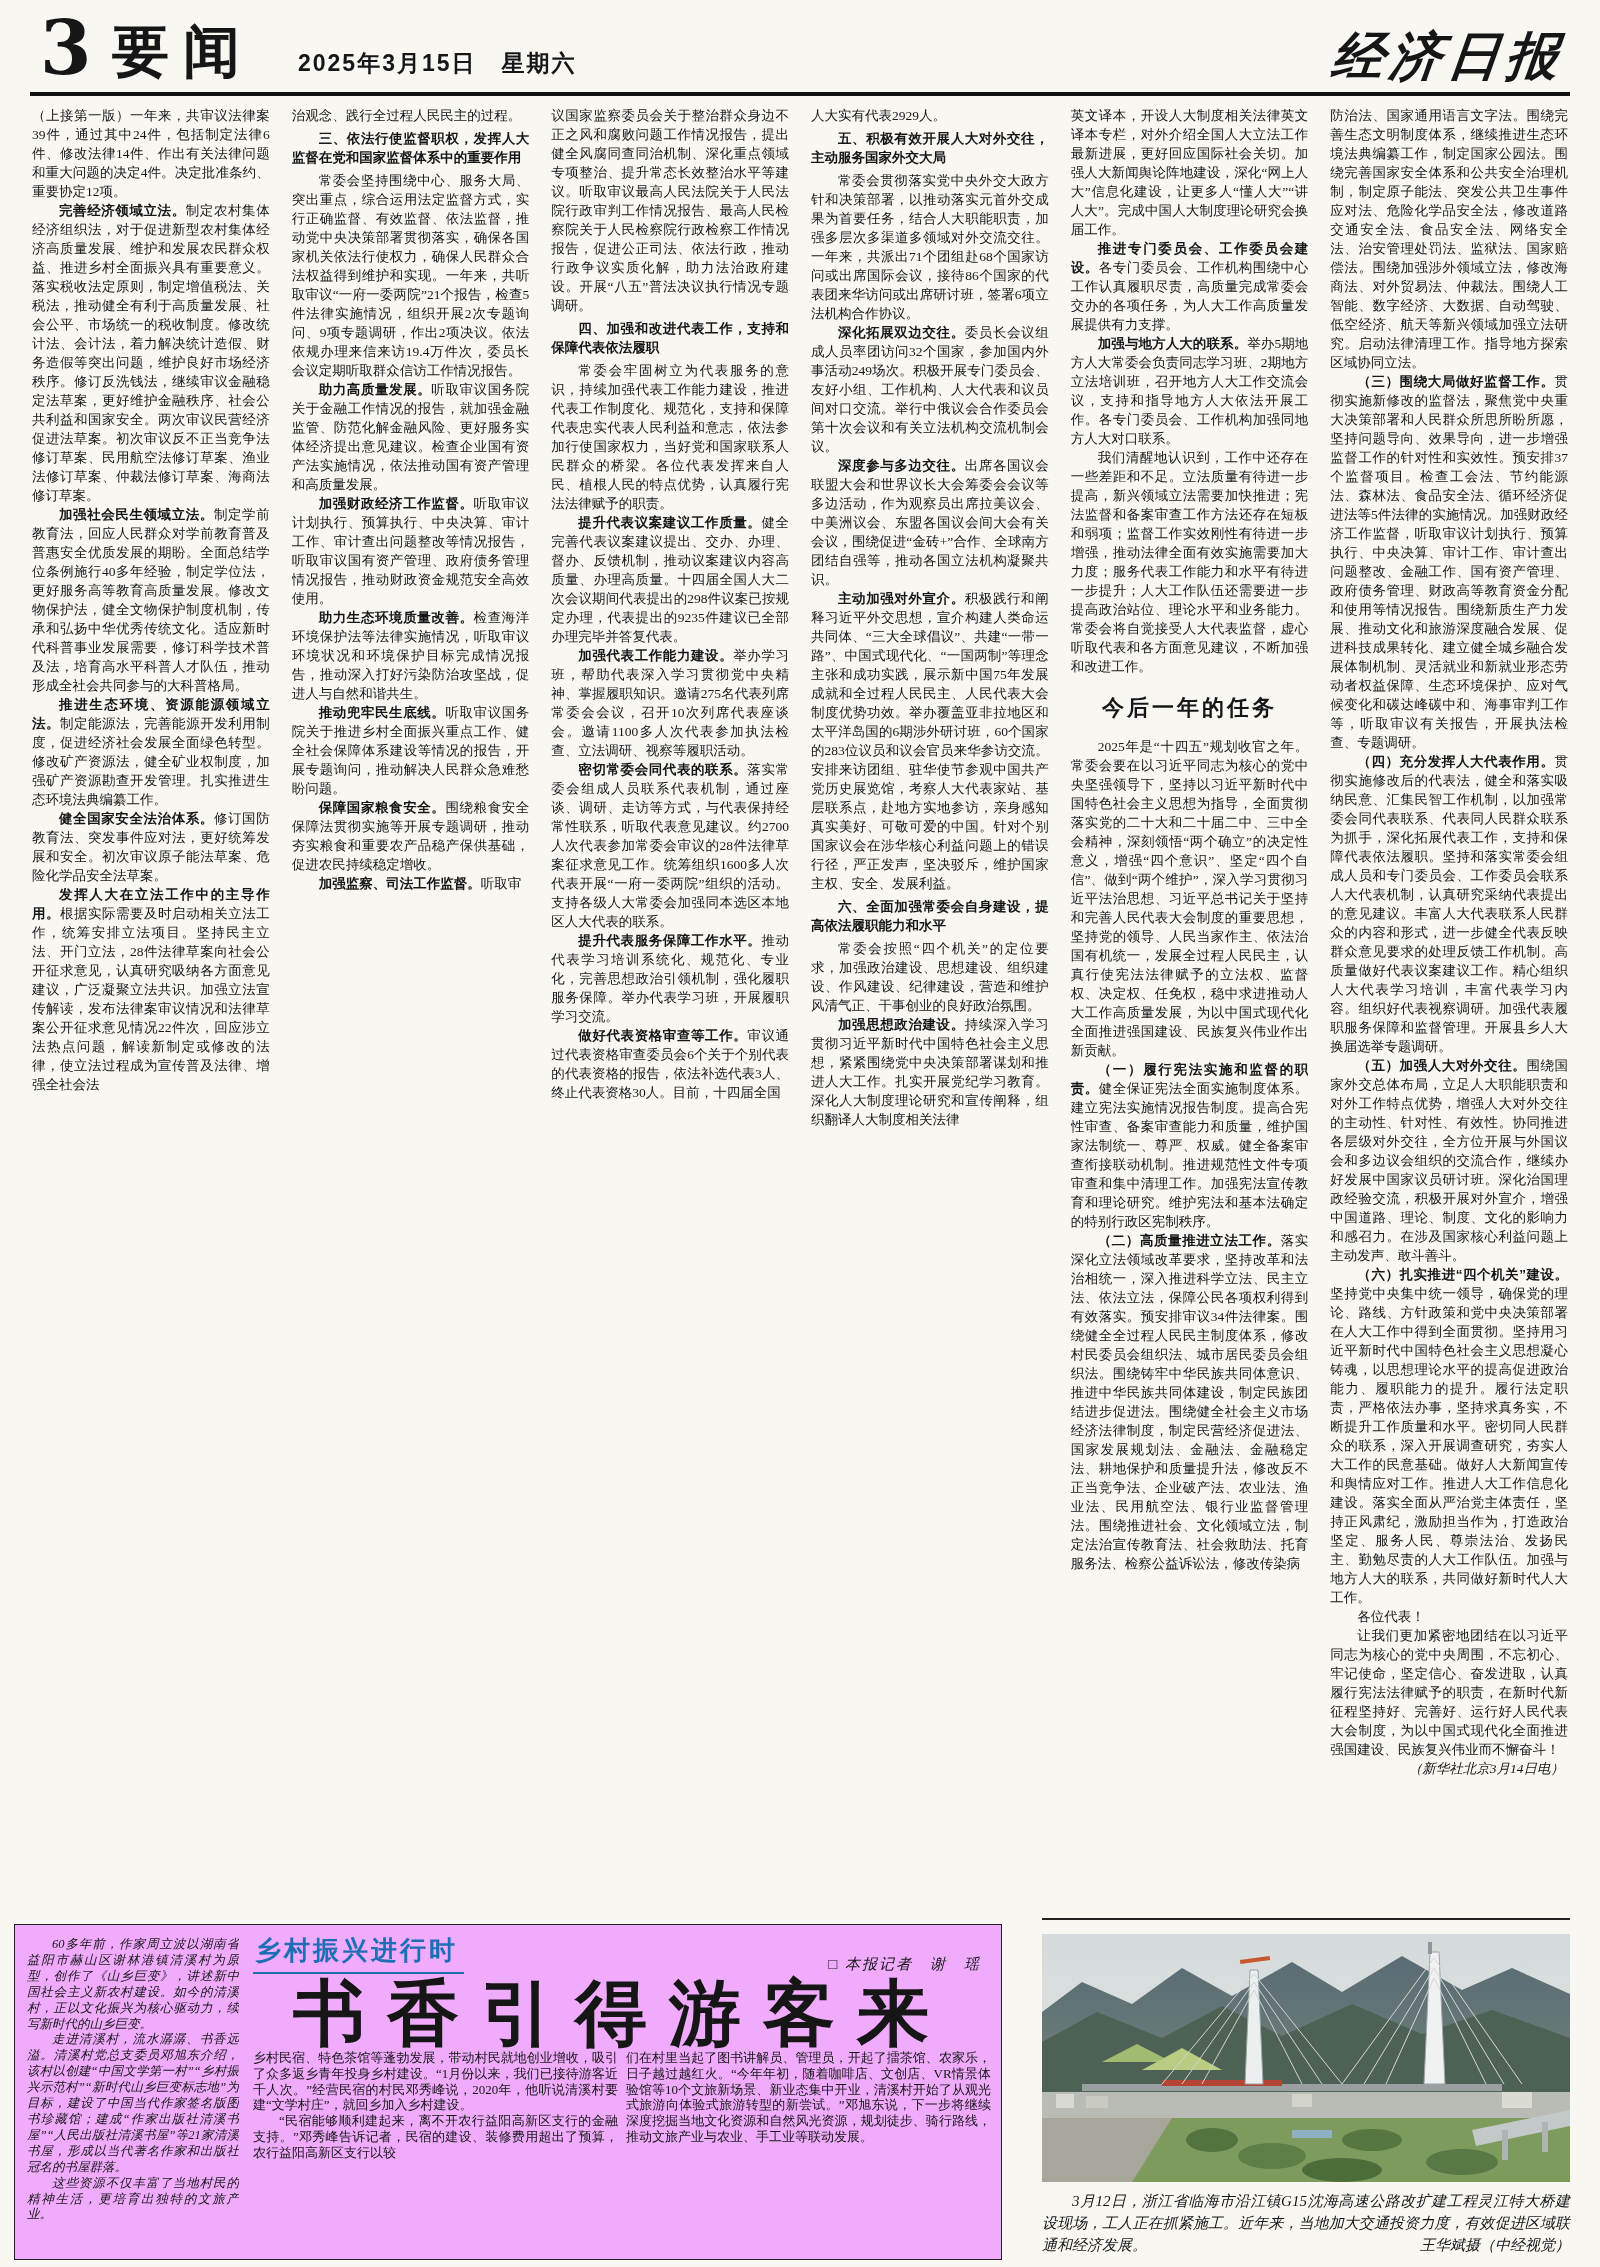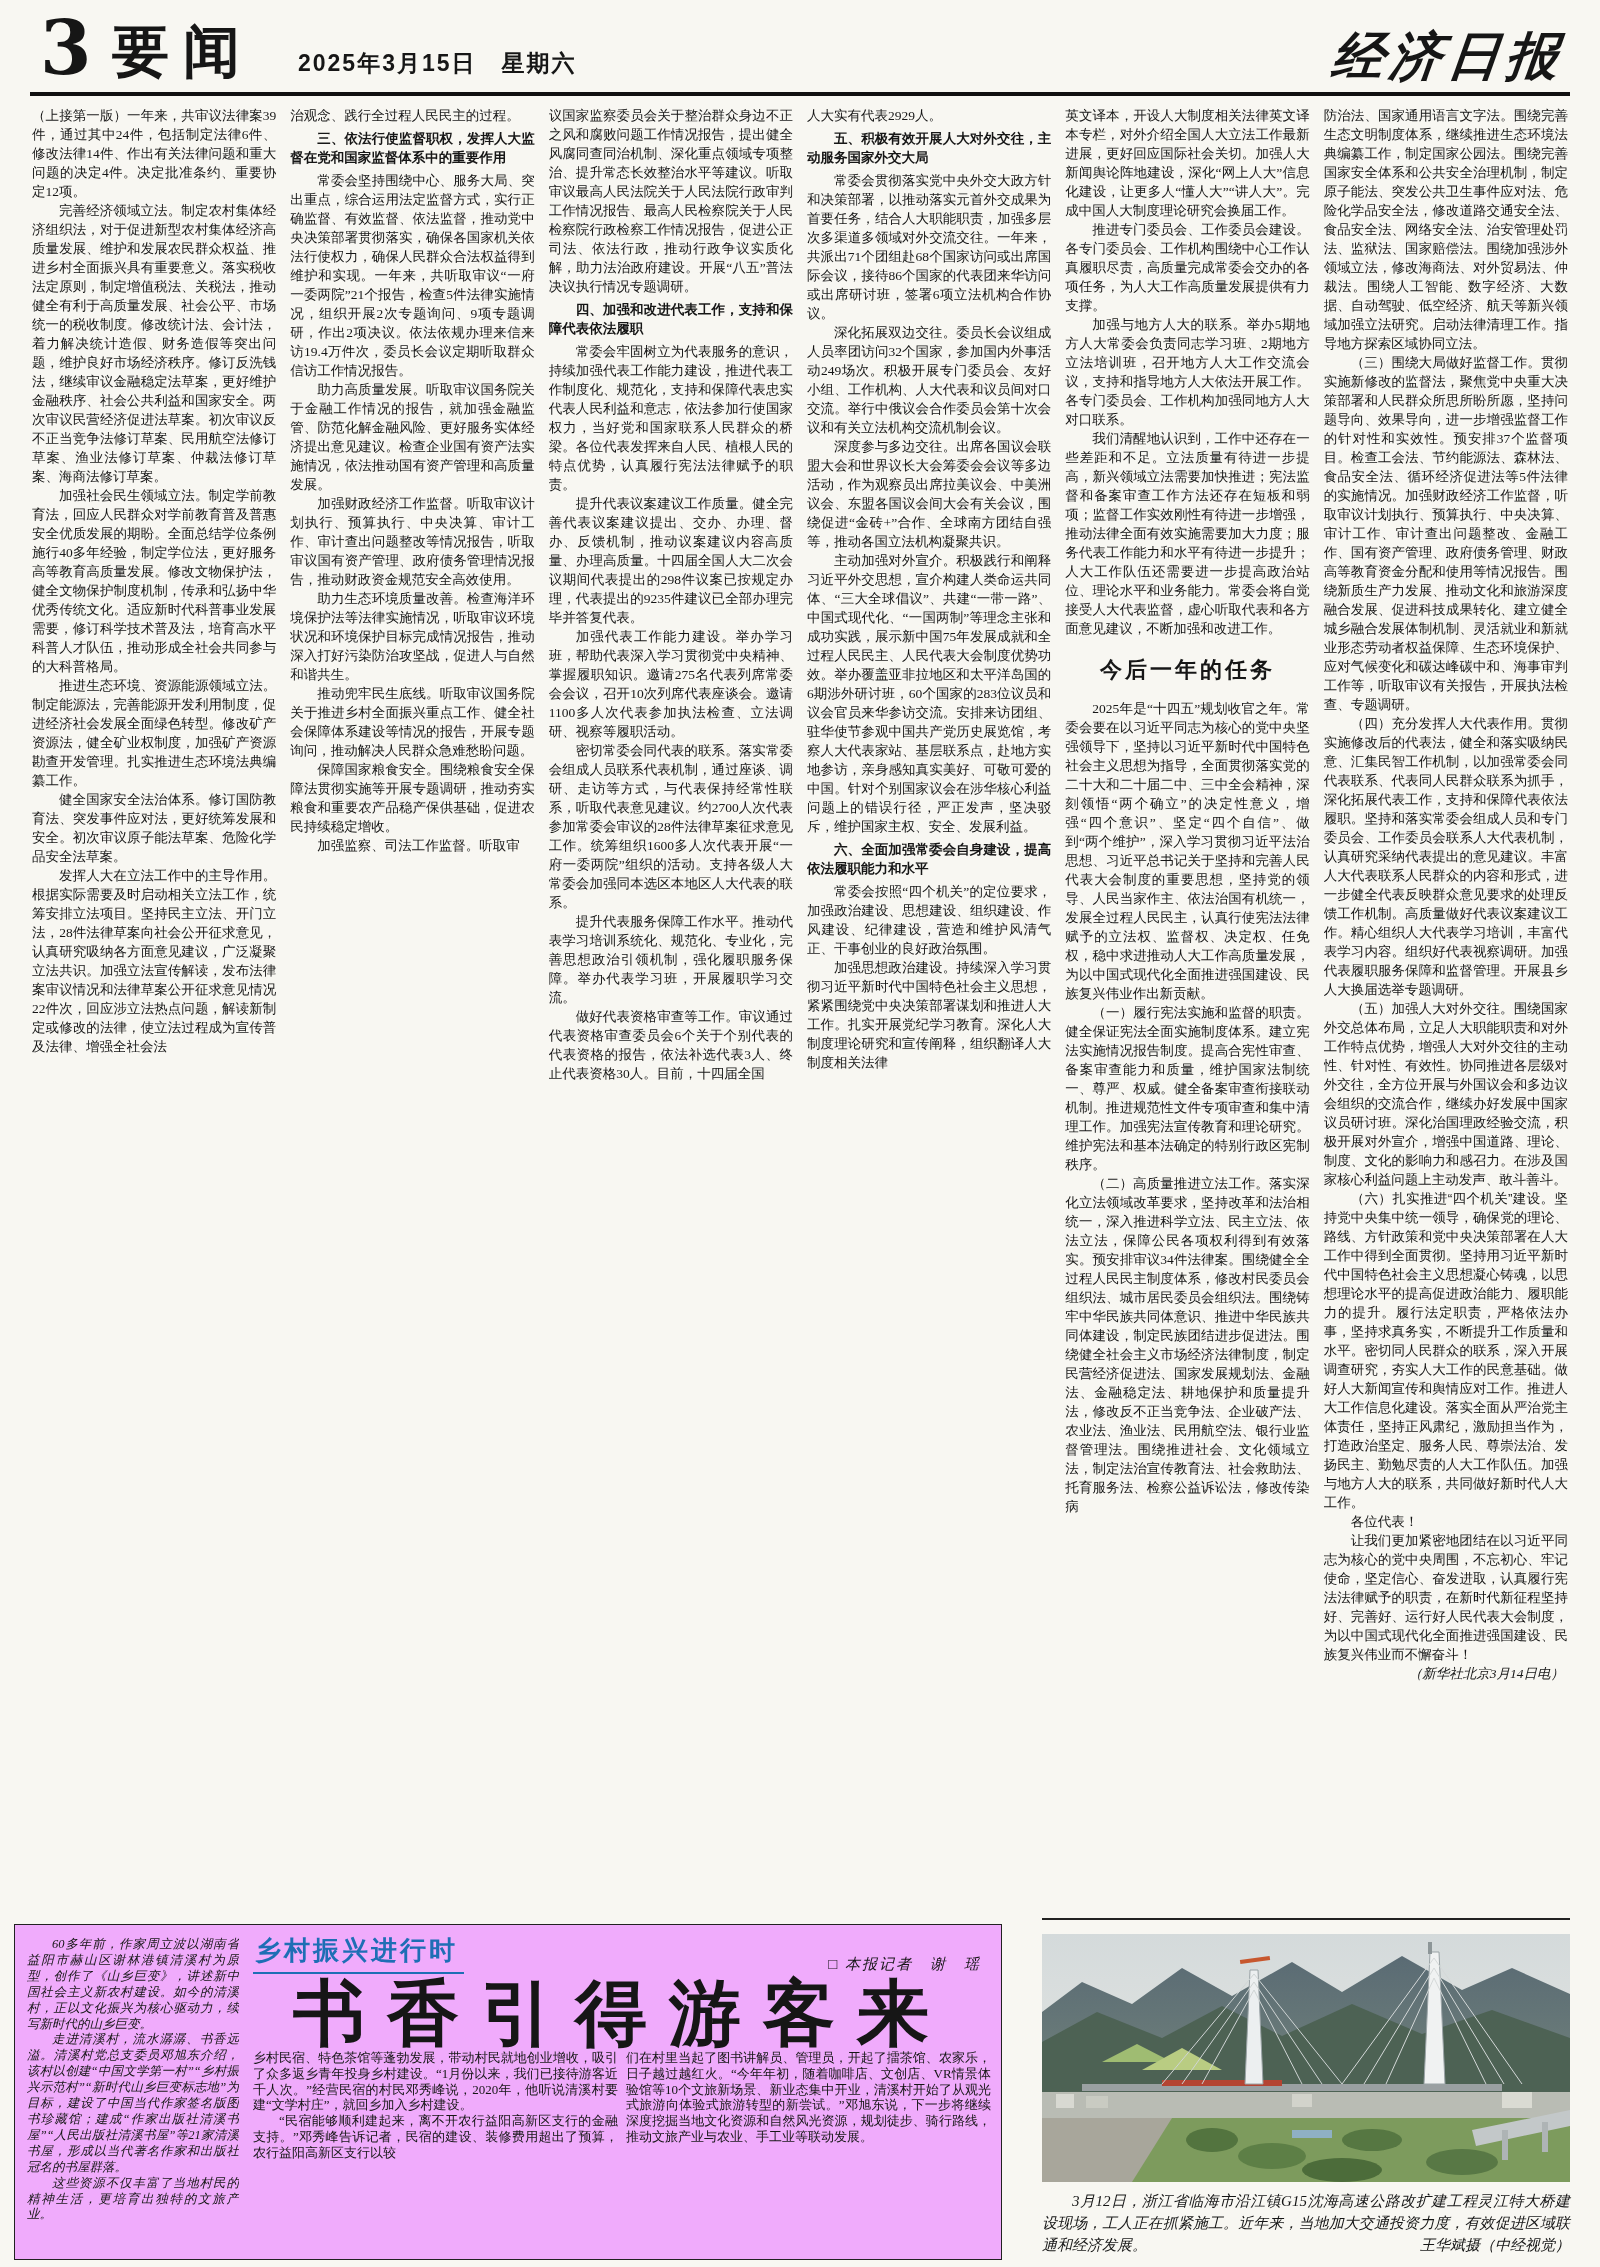--- a/index.html
+++ b/index.html
@@ -12,26 +12,26 @@
   .section-name{position:absolute;left:82px;top:6px;font-size:57px;font-weight:bold;letter-spacing:14px;
            line-height:74px;font-family:"Liberation Sans","DejaVu Sans",sans-serif;}
   .pub-date{position:absolute;left:268px;top:40px;font-size:23px;font-weight:bold;
            font-family:"Liberation Sans","DejaVu Sans",sans-serif;letter-spacing:2px;}
   .masthead{position:absolute;right:6px;top:14px;font-size:52px;font-weight:bold;
            font-style:italic;transform:skewX(-6deg);letter-spacing:6px;
            font-family:"Liberation Serif","DejaVu Serif",serif;}
   .hdr-rule{position:absolute;left:30px;top:92px;width:1540px;height:4px;background:#111;}
   
   .main-cols{position:absolute;left:32px;top:106px;width:1536px;height:1800px;
-             display:flex;gap:14px;}
+             display:flex;gap:22px;}
   .acol{flex:1 1 0;height:100%;overflow:hidden;font-size:13.5px;line-height:19px;
         text-align:justify;}
   .acol p{margin:0;text-indent:2em;}
   .acol p.noind{text-indent:0;}
-  .acol p b{font-family:"Liberation Sans","DejaVu Sans",sans-serif;font-weight:normal;margin-top:32px;}
+  .acol p b{font-family:"Liberation Sans","DejaVu Sans",sans-serif;font-weight:bold;margin-top:32px;}
   .acol p.sec-h{font-weight:bold;font-family:"Liberation Sans","DejaVu Sans",sans-serif;
         margin:4px 0;}
   .acol p.big-h{text-indent:0;text-align:center;font-size:22px;font-weight:bold;
         font-family:"Liberation Sans","DejaVu Sans",sans-serif;margin:22px 0 20px 0;letter-spacing:3px;}
   .acol p.src{text-indent:0;text-align:right;font-style:italic;padding-right:4px;}
   
   .feature{position:absolute;left:14px;top:1924px;width:986px;height:334px;
            border:1.5px solid #222;background:#f0abfc;}
   .f-intro{position:absolute;left:12px;top:12px;width:212px;height:308px;overflow:hidden;
            font-size:12.5px;line-height:15.9px;text-align:justify;font-style:italic;}

